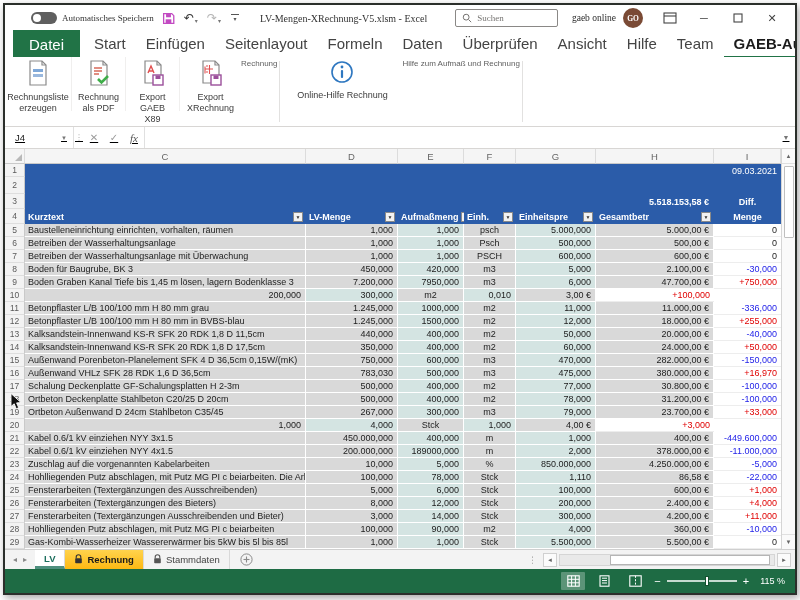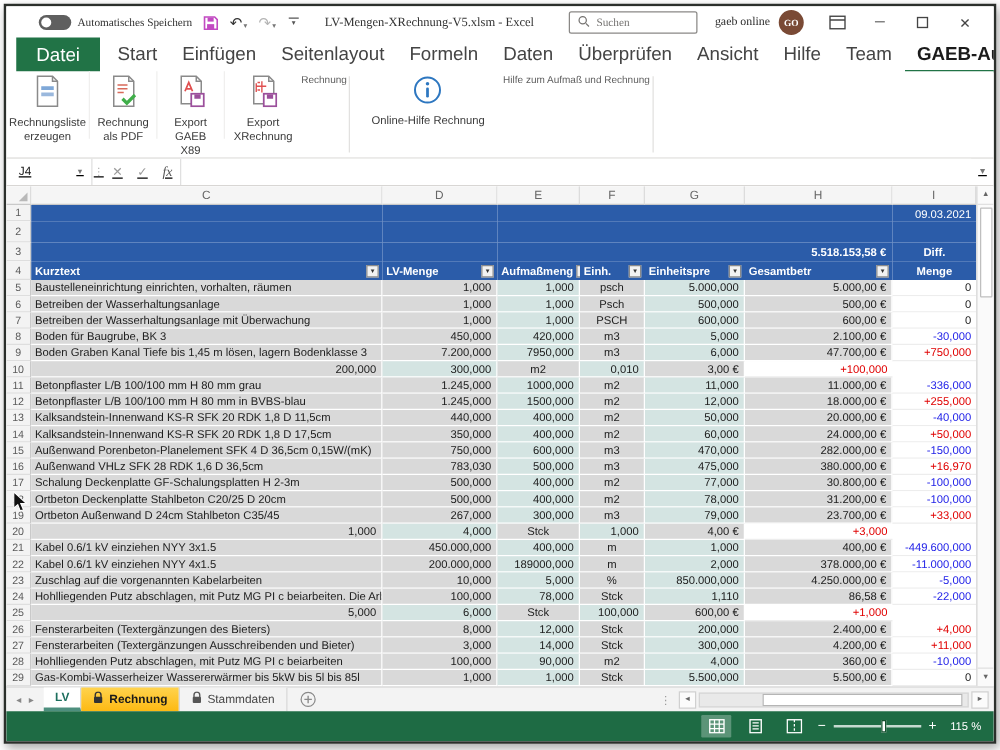--- a/index.html
+++ b/index.html
@@ -558,20 +558,21 @@
     <div class="c gray right">100,000</div>
     <div class="c teal right">78,000</div>
     <div class="c gray center">Stck</div>
     <div class="c teal right">1,110</div>
     <div class="c gray right">86,58 €</div>
     <div class="c cI neg">-22,000</div>
   </div>
 
   <div class="row">
     <div class="rn">25</div>
+    <div class="c gray cC">Fensterarbeiten (Textergänzungen des Ausschreibenden)</div>
     <div class="c gray right">5,000</div>
     <div class="c teal right">6,000</div>
     <div class="c gray center">Stck</div>
     <div class="c teal right">100,000</div>
     <div class="c gray right">600,00 €</div>
     <div class="c cI pos">+1,000</div>
   </div>
 
   <div class="row">
     <div class="rn">26</div>

